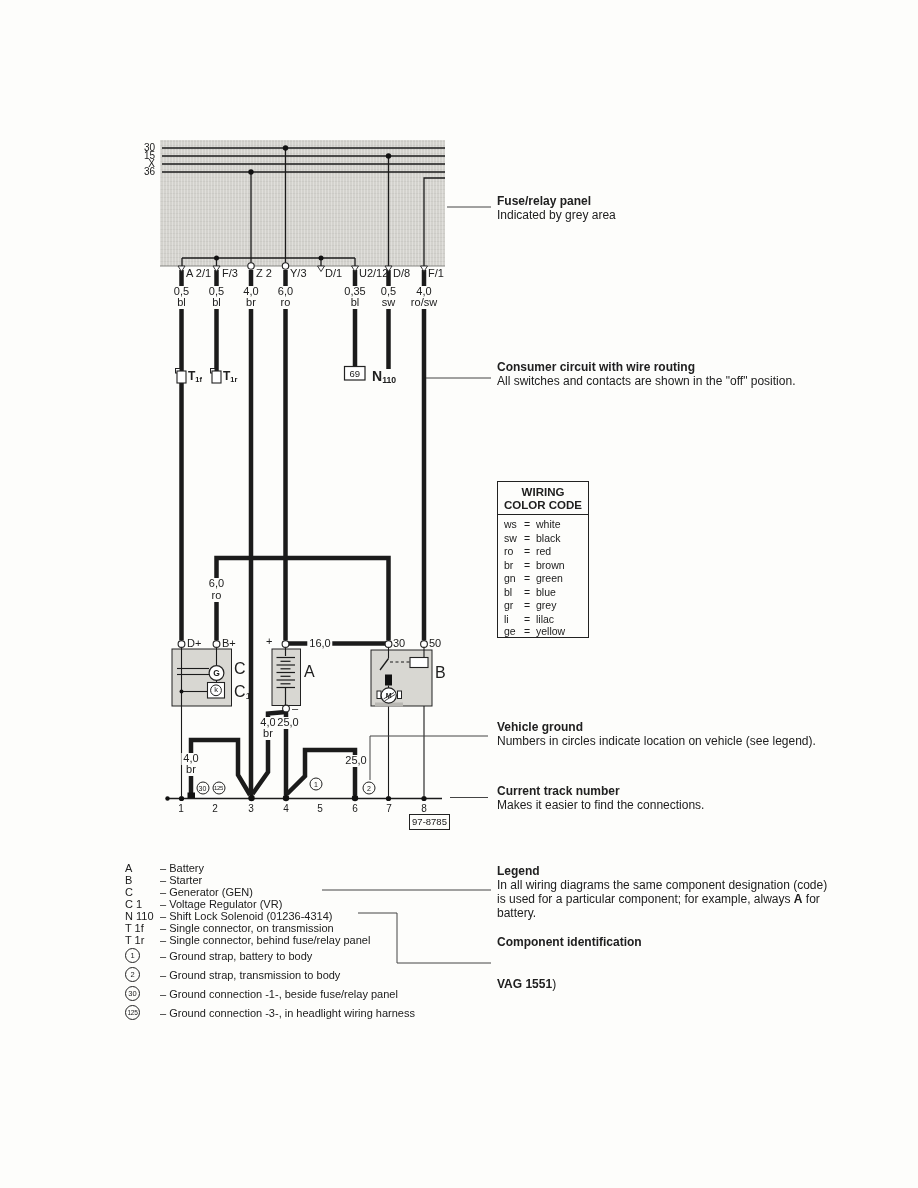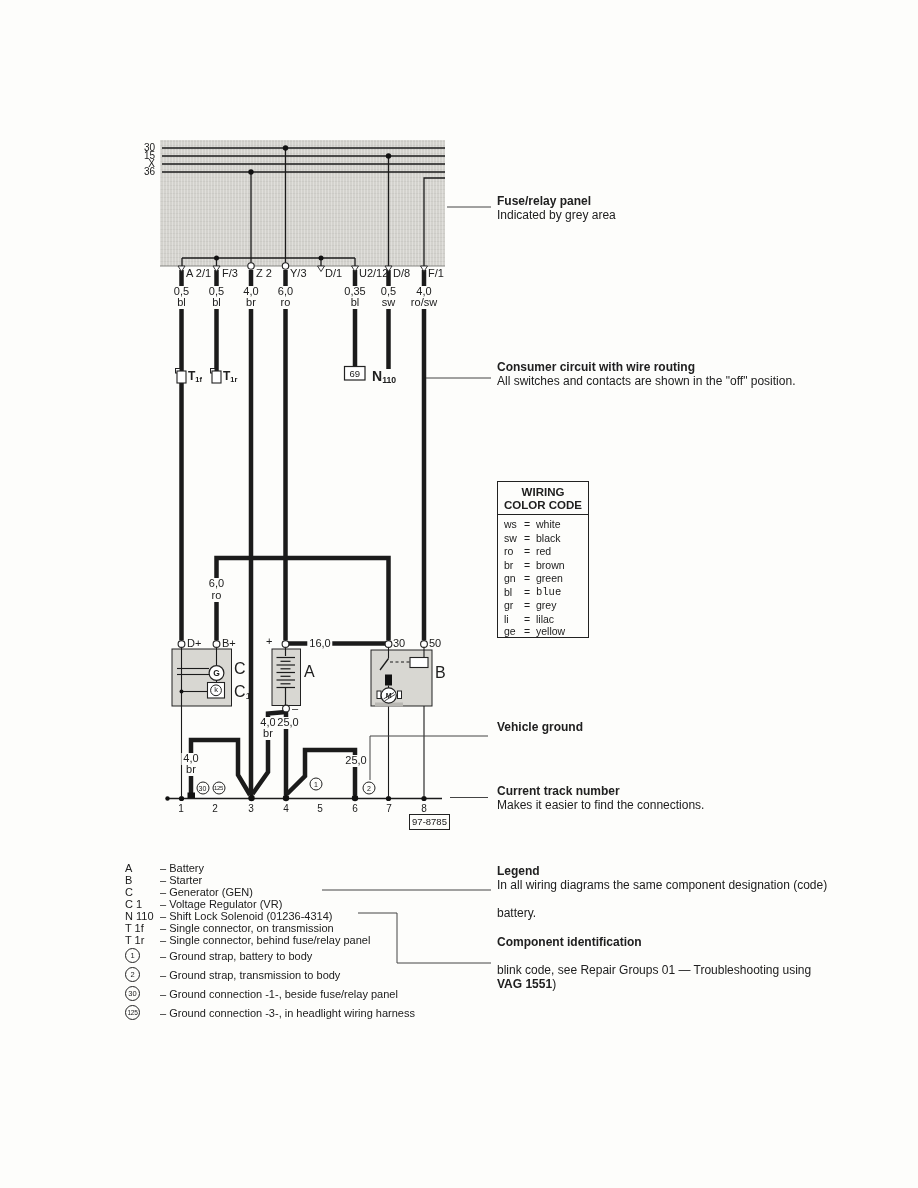--- a/index.html
+++ b/index.html
@@ -289,49 +289,50 @@
       <div class="ccrow" style="left:26px;top:63px;">=</div>
       <div class="ccrow" style="left:38px;top:63px;">red</div>
     <div class="ccrow" style="left:6px;top:76.5px;">br</div>
       <div class="ccrow" style="left:26px;top:76.5px;">=</div>
       <div class="ccrow" style="left:38px;top:76.5px;">brown</div>
     <div class="ccrow" style="left:6px;top:90px;">gn</div>
       <div class="ccrow" style="left:26px;top:90px;">=</div>
       <div class="ccrow" style="left:38px;top:90px;">green</div>
     <div class="ccrow" style="left:6px;top:103.5px;">bl</div>
       <div class="ccrow" style="left:26px;top:103.5px;">=</div>
-      <div class="ccrow" style="left:38px;top:103.5px;font-family:Liberation Mono, monospace;">blue</div>
+      <div class="ccrow" style="left:38px;top:103.5px;">blue</div>
     <div class="ccrow" style="left:6px;top:117px;">gr</div>
       <div class="ccrow" style="left:26px;top:117px;">=</div>
       <div class="ccrow" style="left:38px;top:117px;">grey</div>
     <div class="ccrow" style="left:6px;top:130.5px;">li</div>
       <div class="ccrow" style="left:26px;top:130.5px;">=</div>
       <div class="ccrow" style="left:38px;top:130.5px;">lilac</div>
     <div class="ccrow" style="left:6px;top:143px;">ge</div>
       <div class="ccrow" style="left:26px;top:143px;">=</div>
       <div class="ccrow" style="left:38px;top:143px;">yellow</div>
   </div>
 
   <div class="ann-title" style="left:497px;top:194px;">Fuse/relay panel</div>
   <div class="ann-body" style="left:497px;top:208px;">Indicated by grey area</div>
 
   <div class="ann-title" style="left:497px;top:360px;">Consumer circuit with wire routing</div>
   <div class="ann-body" style="left:497px;top:374px;">All switches and contacts are shown in the "off" position.</div>
 
   <div class="ann-title" style="left:497px;top:720px;">Vehicle ground</div>
+  <div class="ann-body" style="left:497px;top:734px;">Numbers in circles indicate location on vehicle (see legend).</div>
 
   <div class="ann-title" style="left:497px;top:784px;">Current track number</div>
   <div class="ann-body" style="left:497px;top:798px;">Makes it easier to find the connections.</div>
 
   <div class="ann-title" style="left:497px;top:864px;">Legend</div>
   <div class="ann-body" style="left:497px;top:878px;">In all wiring diagrams the same component designation (code)</div>
+  <div class="ann-body" style="left:497px;top:892px;"><span>is used for a particular component; for example, always </span><b>A</b><span> for</span></div>
   <div class="ann-body" style="left:497px;top:906px;">battery.</div>
 
   <div class="ann-title" style="left:497px;top:935px;">Component identification</div>
-  <div class="ann-body" style="left:497px;top:963px;">blink code, see Repair Groups 01 — Troubleshooting using</div>
   <div class="ann-body" style="left:497px;top:977px;text-align:center;"><b>VAG 1551</b><span>)</span></div>
 
   <div class="legcode" style="top:862px;">A</div>
   <div class="legdesc" style="top:862px;">– Battery</div>
   <div class="legcode" style="top:874px;">B</div>
   <div class="legdesc" style="top:874px;">– Starter</div>
   <div class="legcode" style="top:886px;">C</div>
   <div class="legdesc" style="top:886px;">– Generator (GEN)</div>
   <div class="legcode" style="top:898px;">C 1</div>
   <div class="legdesc" style="top:898px;">– Voltage Regulator (VR)</div>

